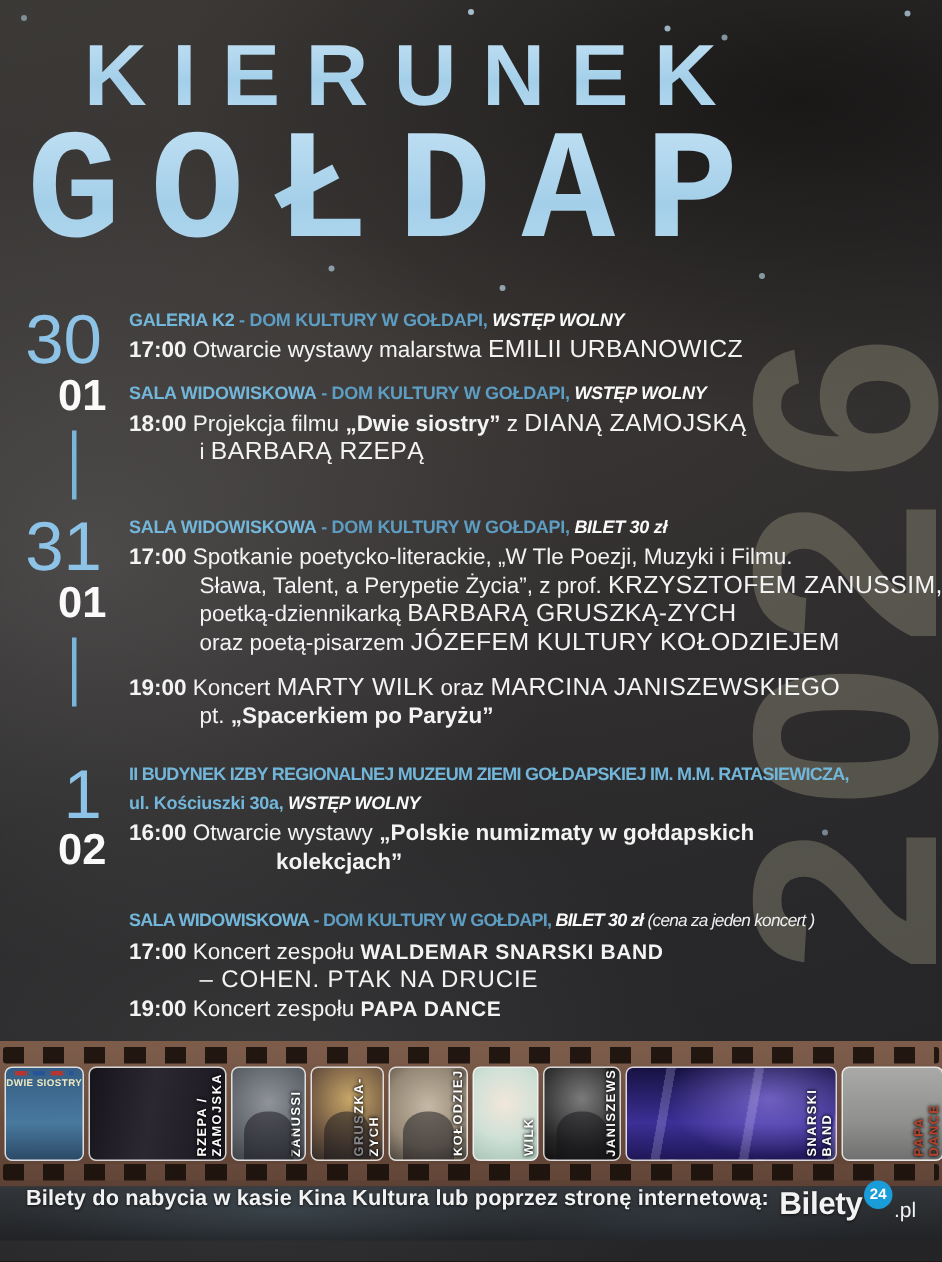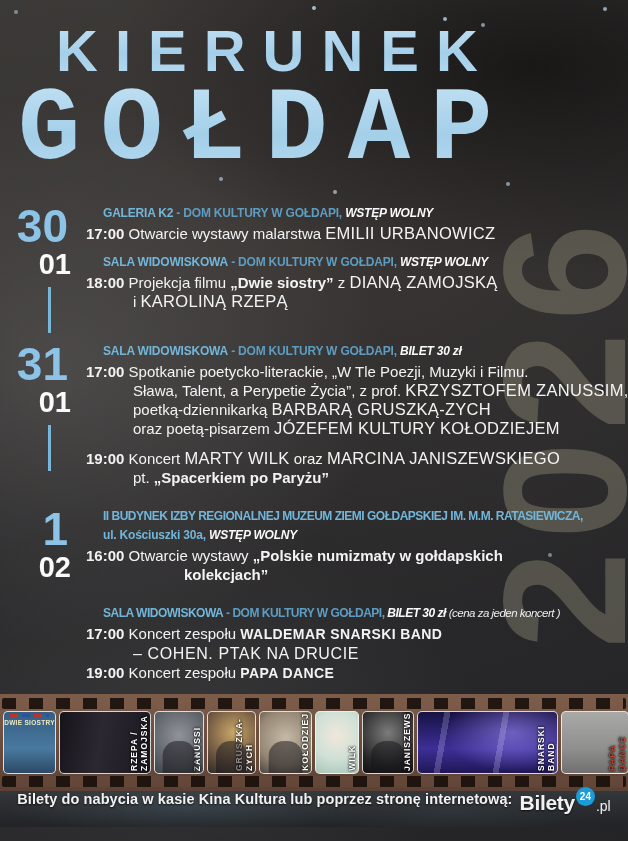--- a/index.html
+++ b/index.html
@@ -31,26 +31,26 @@
   
   .watermark{
     position:absolute;left:330px;top:335px;width:470px;height:190px;z-index:1;
     transform:rotate(-90deg);font-size:175px;font-weight:700;line-height:190px;
     text-align:center;letter-spacing:12px;color:rgba(150,148,124,0.40);
   }
   
   .events{position:absolute;top:205px;left:14px;right:0;z-index:2;}
   .event-section{display:flex;align-items:flex-start;margin-bottom:10px;}
   .date-col{flex:none;width:64px;overflow:visible;}
-  .date-day{font-size:46px;font-weight:700;line-height:0.95;color:#8cc3e6;text-align:right;padding-right:10px;}
+  .date-day{font-size:46px;font-weight:400;line-height:0.95;color:#8cc3e6;text-align:right;padding-right:10px;}
   .date-month{font-size:29px;font-weight:700;color:#fafafa;text-align:right;padding-right:7px;line-height:1.05;}
   .date-connector{width:3px;height:46px;background:#7ab6da;margin:8px 27px 0 auto;}
   .event-col{flex:1 1 auto;padding-left:8px;min-width:0;}
   .event-item{margin-bottom:11px;}
-  .venue-line{font-size:12px;line-height:16px;margin-bottom:3px;white-space:nowrap;letter-spacing:-0.2px;margin-left:17px;}
+  .venue-line{font-size:12px;line-height:16px;margin-bottom:3px;white-space:nowrap;letter-spacing:-0.2px;}
   .venue-line.vlong{letter-spacing:-0.5px;}
   .event-line{font-size:15px;line-height:19px;white-space:nowrap;color:#f3f3f3;}
   .gapline{height:11px;}
   .ind1{padding-left:47px;}
   .ind2{padding-left:98px;}
   .sg-time{font-weight:700;}
   .sg-txt{font-weight:400;}
   .sg-name{font-size:16.5px;letter-spacing:0.3px;}
   .sg-nameb{font-size:14px;font-weight:700;letter-spacing:0.4px;}
   .sg-nameb2{font-size:16px;font-weight:400;letter-spacing:0.6px;}
@@ -123,21 +123,21 @@
           <div class="date-connector"></div>
         </div>
         <div class="event-col">
           <div class="event-item">
             <div class="venue-line"><span class="sg-vb">GALERIA K2</span><span class="sg-v"> - DOM KULTURY W GOŁDAPI, </span><span class="sg-adm">WSTĘP WOLNY</span></div>
             <div class="event-line"><span class="sg-time">17:00 </span><span class="sg-txt">Otwarcie wystawy malarstwa </span><span class="sg-name">EMILII URBANOWICZ</span></div>
           </div>
           <div class="event-item">
             <div class="venue-line"><span class="sg-vb">SALA WIDOWISKOWA</span><span class="sg-v"> - DOM KULTURY W GOŁDAPI,  </span><span class="sg-adm">WSTĘP WOLNY</span></div>
             <div class="event-line"><span class="sg-time">18:00 </span><span class="sg-txt">Projekcja filmu </span><span class="sg-bold">„Dwie siostry” </span><span class="sg-txt">z </span><span class="sg-name">DIANĄ ZAMOJSKĄ</span></div>
-            <div class="event-line ind1"><span class="sg-txt">i </span><span class="sg-name">KAROLINĄ RZEPĄ</span></div>
+            <div class="event-line ind1"><span class="sg-txt">i </span><span class="sg-name">BARBARĄ RZEPĄ</span></div>
           </div>
         </div>
       </div>
       <div class="event-section">
         <div class="date-col">
           <div class="date-day">31</div>
           <div class="date-month">01</div>
           <div class="date-connector"></div>
         </div>
         <div class="event-col">

